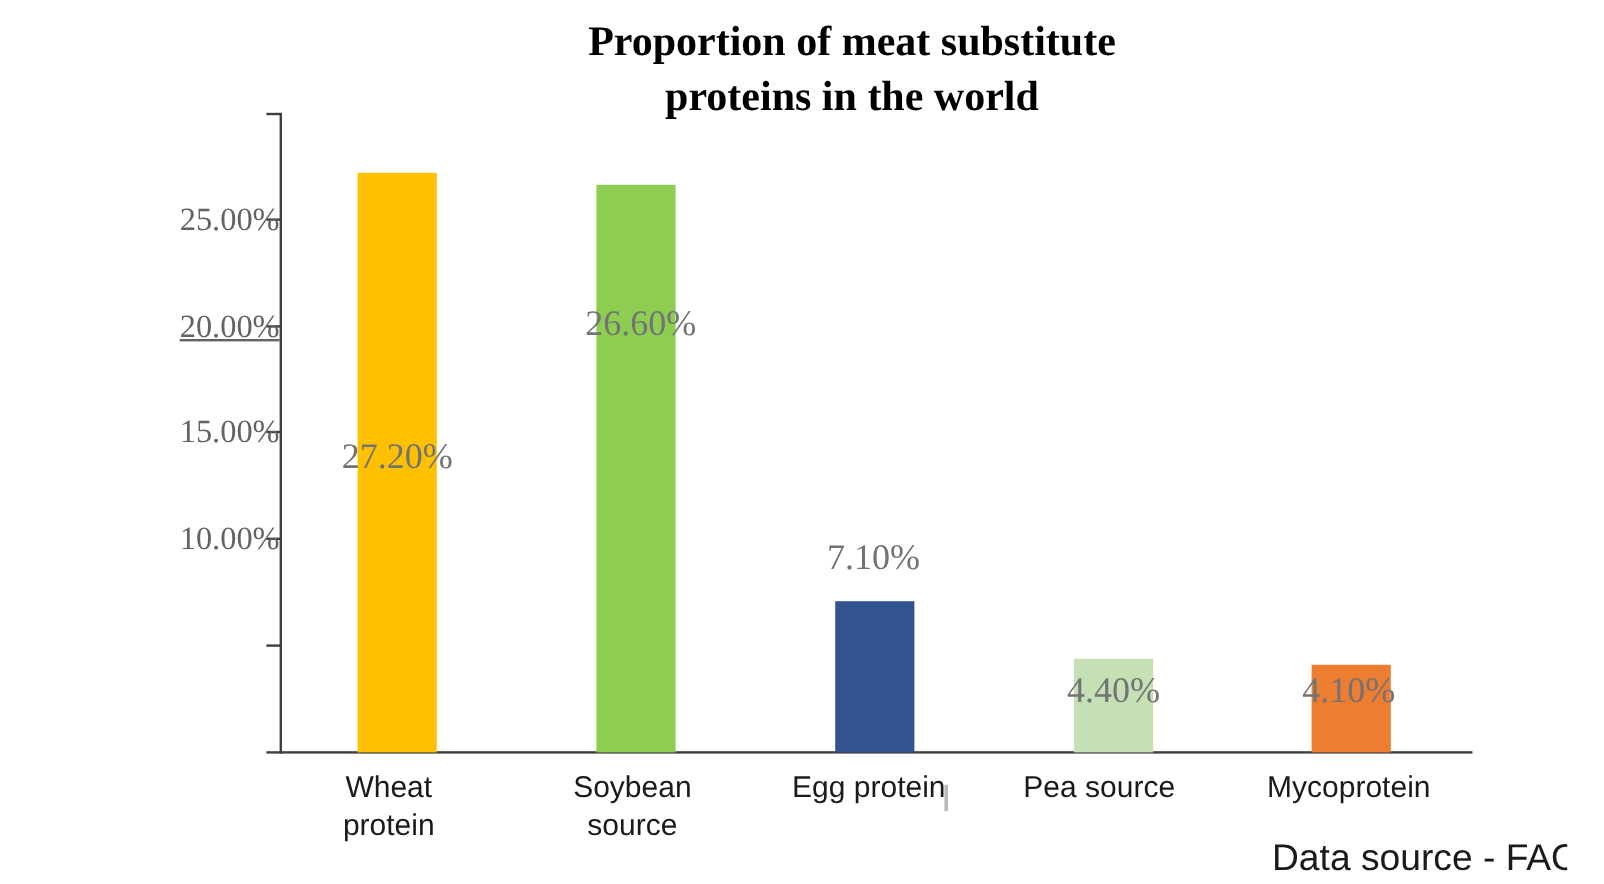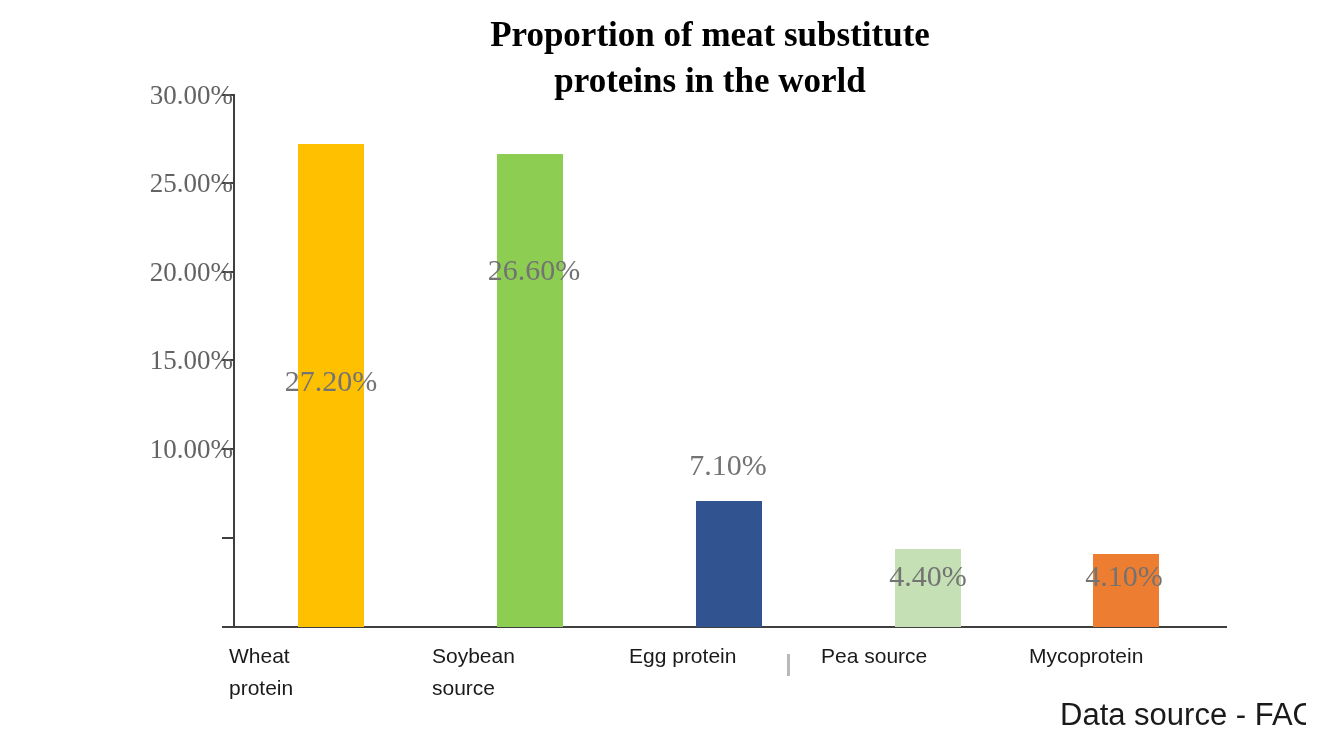--- a/index.html
+++ b/index.html
@@ -91,22 +91,23 @@
     color: #737373;
     white-space: nowrap;
     text-align: center;
     transform: translateX(-50%);
   }
 
   .cat-label {
     position: absolute;
     top: 640px;
     width: 190px;
+    text-align: center;
     font-family: "Liberation Sans", sans-serif;
-    font-size: 21px;
+    font-size: 25px;
     line-height: 32px;
     color: #1a1a1a;
     transform: translateX(-50%);
     white-space: pre-line;
   }
 
   #source-note {
     position: absolute;
     left: 1060px;
     top: 697px;
@@ -141,23 +142,22 @@
     <div class="tick" style="top:626px;"></div>
     <div class="tick" style="top:537px;"></div>
     <div class="tick" style="top:448px;"></div>
     <div class="tick" style="top:359px;"></div>
     <div class="tick" style="top:271px;"></div>
     <div class="tick" style="top:182px;"></div>
     <div class="tick" style="top:94px;"></div>
 
     <div class="ytick-label" style="top:449px;">10.00%</div>
     <div class="ytick-label" style="top:360px;">15.00%</div>
-    <div class="ytick-label" style="top:272px;">20.00%</div>
+    <div class="ytick-label" style="top:272px;text-decoration:underline;">20.00%</div>
     <div class="ytick-label" style="top:183px;">25.00%</div>
-    <div class="ytick-label" style="top:95px;">30.00%</div>
 
     <div class="bar" id="bar-0" style="left: 298px; width: 66px; height: 483.253px; background: rgb(255, 192, 0);"></div>
     <div class="bar" id="bar-1" style="left: 497px; width: 66px; height: 472.593px; background: rgb(141, 206, 82);"></div>
     <div class="bar" id="bar-2" style="left: 696px; width: 66px; height: 126.143px; background: rgb(49, 83, 143);"></div>
     <div class="bar" id="bar-3" style="left: 895px; width: 66px; height: 78.1733px; background: rgb(197, 224, 180);"></div>
     <div class="bar" id="bar-4" style="left: 1093px; width: 66px; height: 72.8433px; background: rgb(237, 125, 49);"></div>
 
     <div class="bar-value-label" style="left:331px; top:364px;">27.20%</div>
     <div class="bar-value-label" style="left:534px; top:253px;">26.60%</div>
     <div class="bar-value-label" style="left:728px; top:448px;">7.10%</div>

